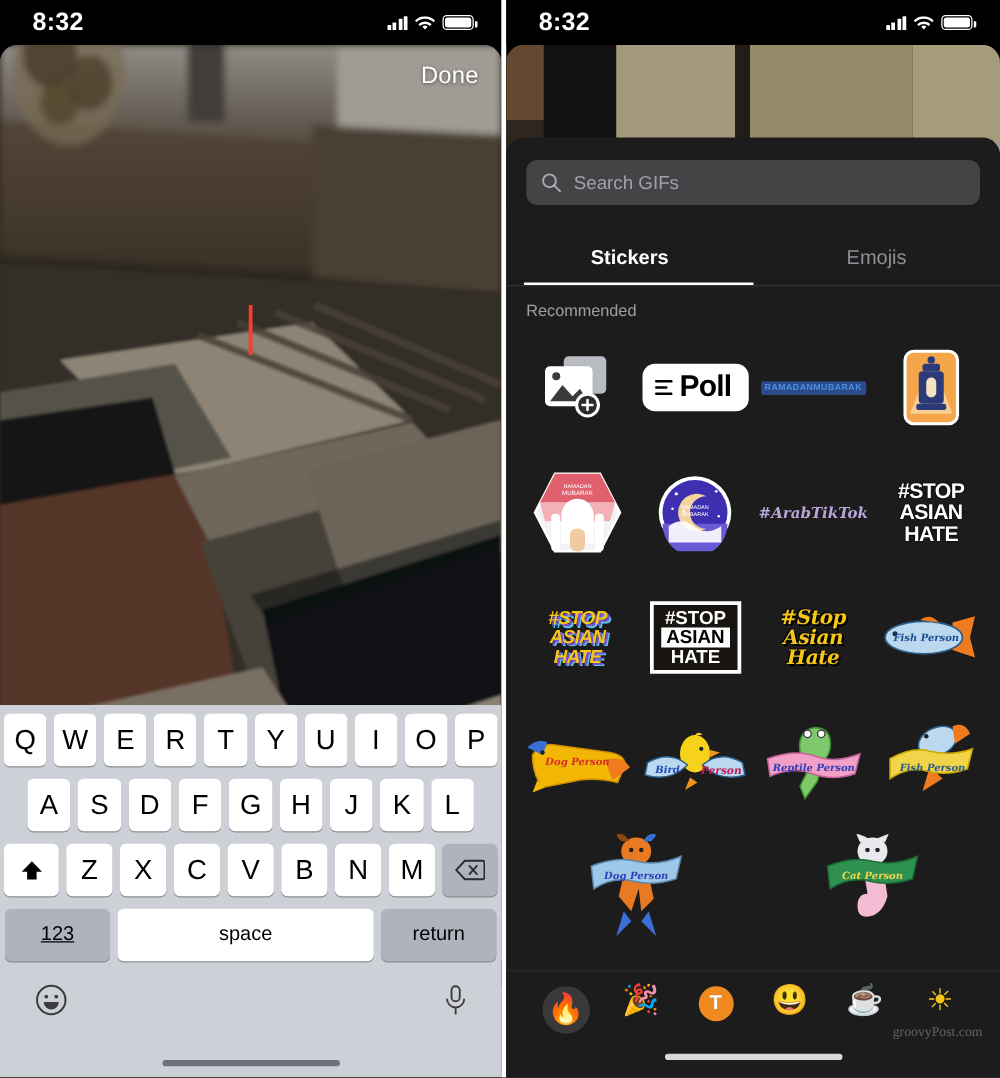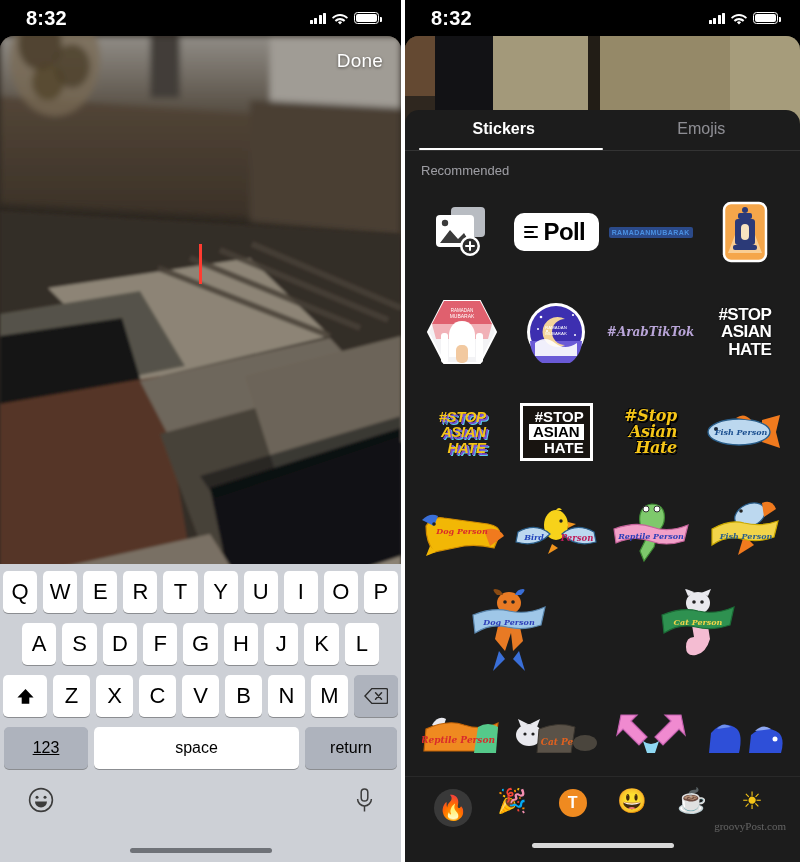--- a/index.html
+++ b/index.html
@@ -130,36 +130,36 @@
     position: absolute; left:0; right:0; top: 74px; bottom: 0;
     background: #1c1c1c; border-radius: 14px 14px 0 0; overflow: hidden;
   }
   .search-field {
     margin: 18px 16px 0 16px; height: 36px; border-radius: 9px;
     background: rgba(120,120,128,.44);
     display: flex; align-items: center; padding: 0 12px; gap: 10px;
   }
   .search-ico { width:16px; height:16px; flex:0 0 auto; }
   .search-ph { color: rgba(235,235,245,.55); font-size: 15px; }
-  .tabs { display: flex; margin-top: 2px; position: relative; }
+  .tabs { display: flex; margin-top: 26px; position: relative; }
   .tab { flex:1; text-align:center; font-size: 16px; padding: 8px 0 12px 0;
          color: rgba(235,235,245,.55); }
   .tab.active { color: #fff; font-weight: 700; }
   .tab-underline { position:absolute; bottom:0; left:14px; width: 184px; height: 2.5px;
                    background:#fff; border-radius:2px; }
   .tabs-hr { height:1px; background: rgba(255,255,255,.10); }
 
   .rec-title { color: rgba(235,235,245,.62); font-size: 13px; padding: 12px 0 0 16px; }
 
   .grid { padding: 4px 8px 0 10px; }
   .grid-row { display: flex; }
   .cell { flex:1; height: 100px; display:flex; align-items:center; justify-content:center; }
 
   
-  .st-text { text-align:right; line-height:1.02; }
+  .st-text { text-align:center; line-height:1.02; }
   .st-stop-white { color:#fff; font-weight:900; font-size:17px; letter-spacing:-.5px;
                    font-family:"Liberation Sans", sans-serif; text-shadow: 0 0 2px #000; }
   .st-stop-yellowpurple { color:#f5c518; font-weight:900; font-size:15px; font-style:italic;
                    text-shadow: 2px 2px 0 #7b4ecf, 3px 3px 0 #5bc8e8; letter-spacing:-.4px; }
   .st-stop-box { background:#181410; border:3px solid #fff; padding:3px 6px; }
   .st-stop-box .l1 { color:#fff; font-weight:900; font-size:15px; }
   .st-stop-box .l2 { color:#000; background:#fff; font-weight:900; font-size:15px; padding:0 4px; }
   .st-stop-box .l3 { color:#fff; font-weight:900; font-size:15px; }
   .st-stop-hand { color:#f5c518; font-weight:900; font-style:italic; font-size:16px;
                   font-family:"DejaVu Serif", serif; text-shadow: 1.5px 1.5px 0 #000, -1px -1px 0 #000; letter-spacing:-.3px; }
@@ -415,20 +415,29 @@
           <rect x="195" y="0" width="130" height="130" fill="#b6a87f"></rect>
           <rect x="325" y="0" width="70" height="130" fill="#cbbf97"></rect>
           <rect x="150" y="80" width="50" height="50" fill="#23201a"></rect>
           <ellipse cx="295" cy="90" rx="12" ry="7" fill="#1c1a16"></ellipse>
           <rect width="395" height="130" fill="#000" opacity=".18"></rect>
         </svg>
       </div>
 
       <div class="sticker-sheet">
 
+        <div class="search-field">
+          <span class="search-ico">
+            <svg width="16" height="16" viewBox="0 0 16 16">
+                <circle cx="6.6" cy="6.6" r="5.1" fill="none" stroke="rgba(235,235,245,.6)" stroke-width="1.5"></circle>
+                <path d="M10.5 10.5 L15 15" stroke="rgba(235,235,245,.6)" stroke-width="1.5" stroke-linecap="round"></path>
+              </svg>
+          </span>
+          <span class="search-ph">Search GIFs</span>
+        </div>
 
         <div class="tabs">
           <div class="tab active">Stickers</div>
           <div class="tab">Emojis</div>
           <div class="tab-underline"></div>
         </div>
         <div class="tabs-hr"></div>
 
         <div class="rec-title">Recommended</div>
 

